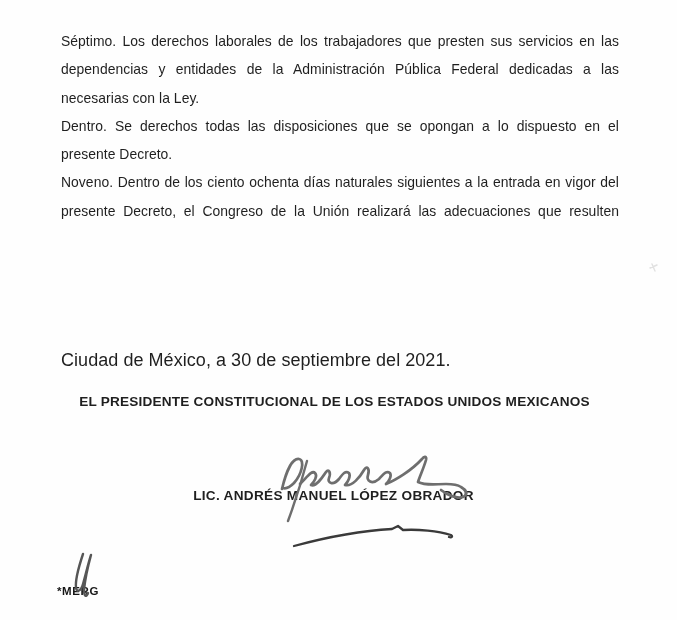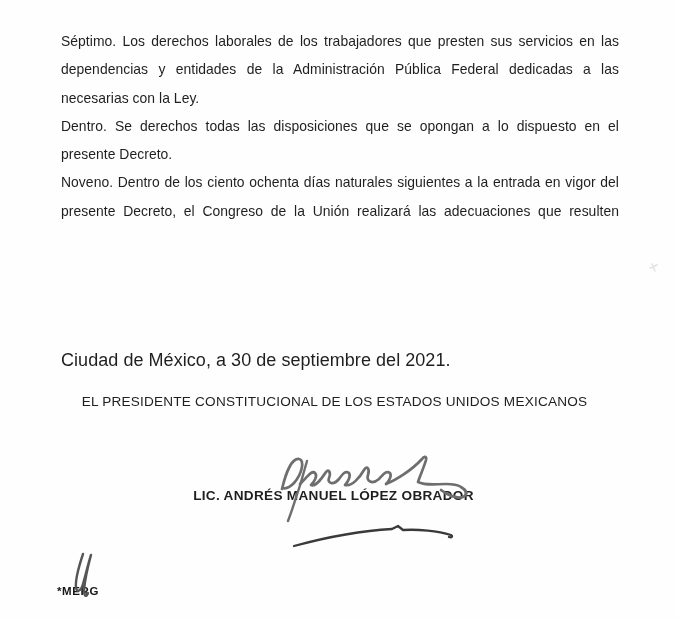--- a/index.html
+++ b/index.html
@@ -18,21 +18,21 @@
   .para { margin:0; padding:0; }
   .pline { text-align:justify; text-align-last:justify; }
   .pline.last { text-align-last:left; }
   .lead { font-weight:normal; }
   .dateline {
     position:absolute; left:61px; top:328px;
     font-size:18px; letter-spacing:0.05px;margin-top:22px;
   }
   .heading {
     position:absolute; left:0; right:8px; top:394px;
-    text-align:center; font-weight:normal; font-size:13.6px; letter-spacing:0.2px;
+    text-align:center; font-weight:bold; font-size:13.6px; letter-spacing:0.2px;
   }
   .signatory {
     position:absolute; left:0; right:10px; top:488px;
     text-align:center; font-weight:bold; font-size:13.6px; letter-spacing:0.3px;
   }
   .footnote {
     position:absolute; left:57px; top:585px;
     font-weight:bold; font-size:11.5px; letter-spacing:0.6px; color:#161616;
   }
   .sig-svg {

